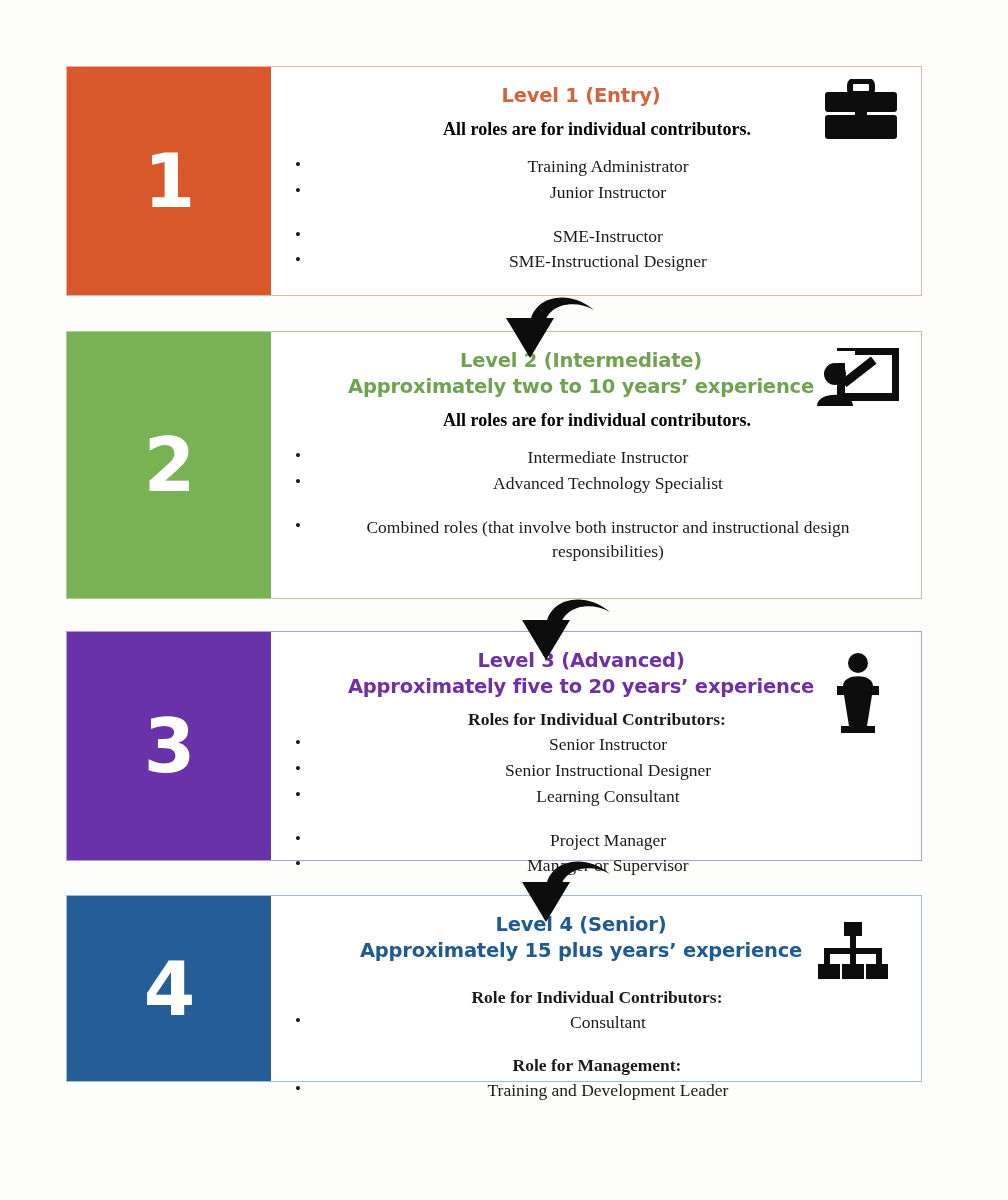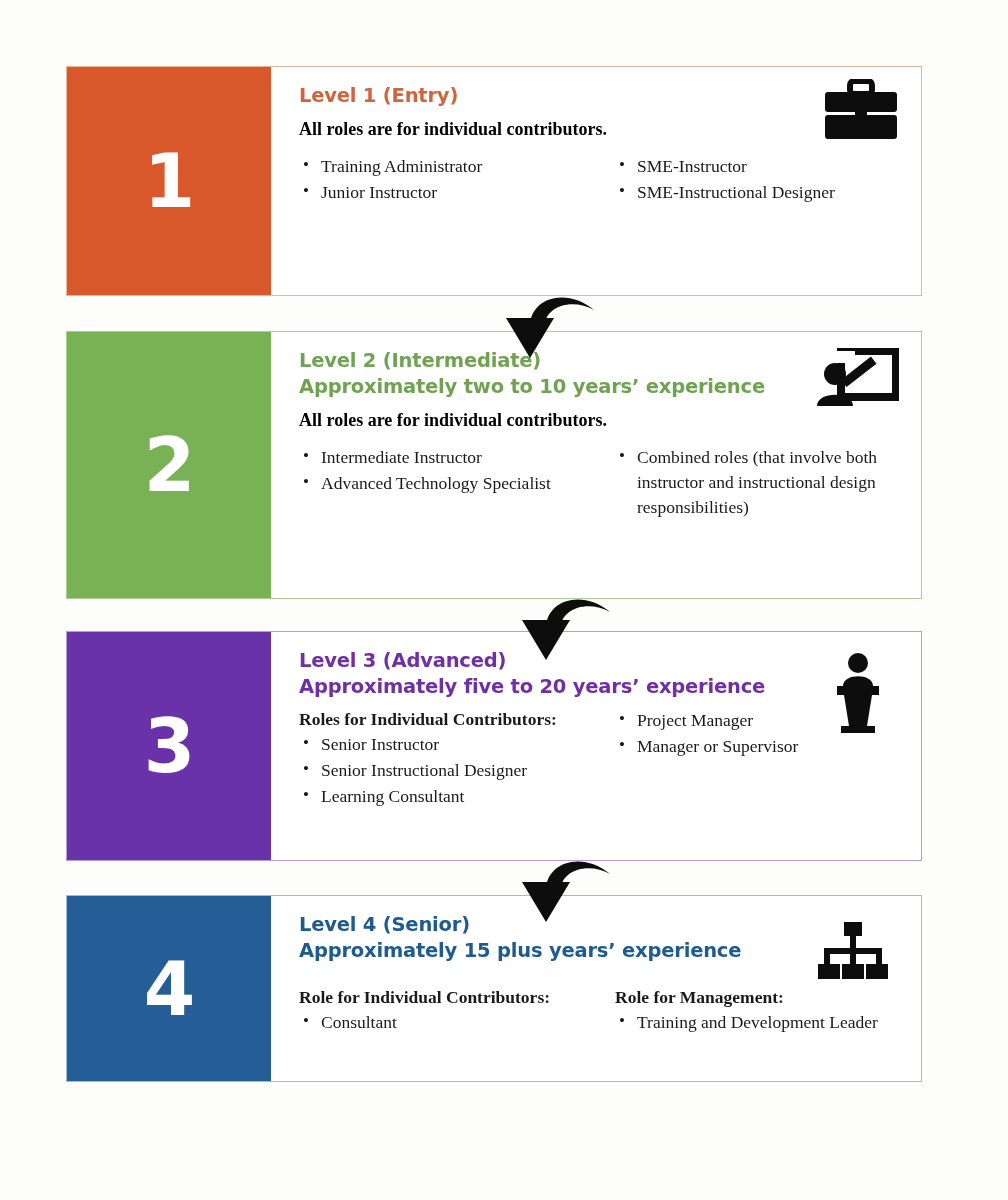--- a/index.html
+++ b/index.html
@@ -39,22 +39,23 @@
     font-family: "DejaVu Sans", sans-serif;
     font-weight: bold;
     font-size: 74px;
     line-height: 1;
     letter-spacing: -1px;
   }
 
   .content-panel {
     flex: 1 1 auto;
     position: relative;
-    padding: 16px 18px 14px 28px;
+    padding: 16px 18px 14px 20px;
     box-sizing: border-box;
+    text-align: center;
   }
 
   .level-heading {
     font-family: "DejaVu Sans", sans-serif;
     font-weight: bold;
     font-size: 19.5px;
     line-height: 1.33;
     letter-spacing: -0.2px;
     margin: 0 0 2px 0;
     max-width: 580px;
@@ -67,21 +68,22 @@
     font-family: "Liberation Serif", serif;
     font-weight: bold;
     font-size: 18px;
     color: #000000;
     margin: 10px 0 0 0;
   }
 
   .cols {
     display: flex;
     margin-top: 14px;
-    gap: 28px;
+    gap: 18px;
+    flex-direction: column;
   }
   .col {
     flex: 1 1 50%;
     min-width: 0;
   }
   .col-heading {
     font-family: "Liberation Serif", serif;
     font-weight: bold;
     font-size: 17.5px;
     color: #1a1a1a;

